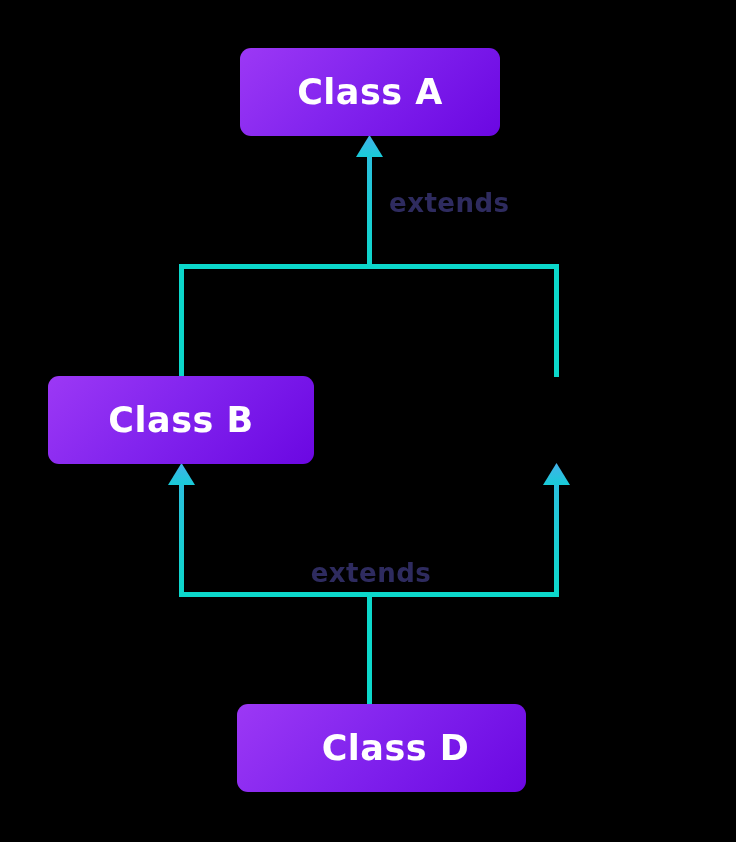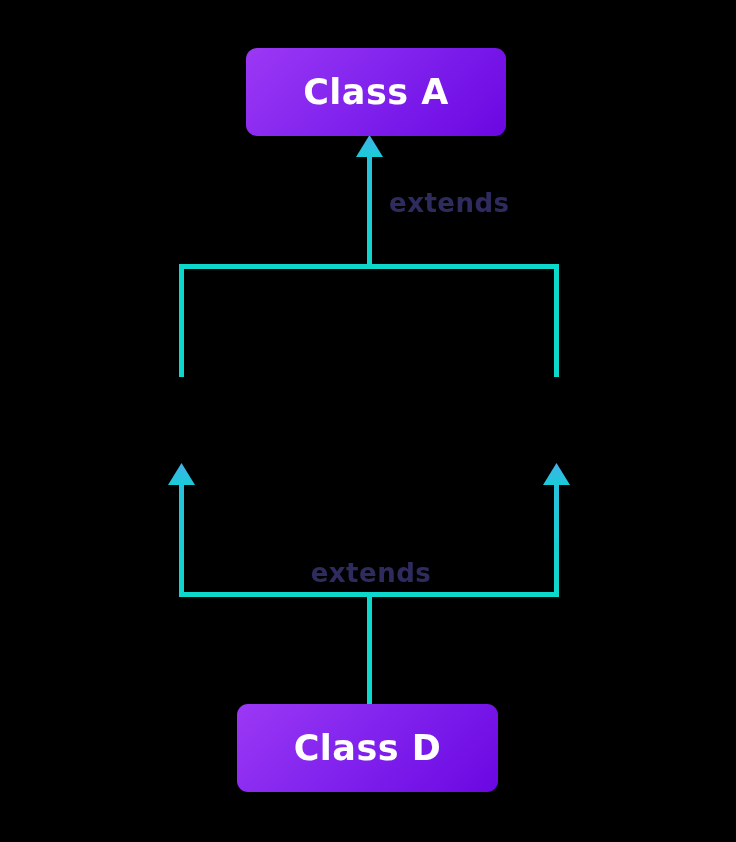--- a/index.html
+++ b/index.html
@@ -24,24 +24,24 @@
     color: #ffffff;
     display: flex;
     align-items: center;
     justify-content: center;
   }
   .node-label {
     font-size: 35px;
     font-weight: 700;
     letter-spacing: 0.5px;
   }
-  #node-a { left: 246px; top: 48px;  width: 260px; height: 88px; }
+  #node-a { left: 240px; top: 48px;  width: 260px; height: 88px; }
   #node-b { left: 48px;  top: 376px; width: 266px; height: 88px; }
   #node-c { left: 424px; top: 376px; width: 264px; height: 88px; }
-  #node-d { left: 237px; top: 704px; width: 261px; height: 88px; }
+  #node-d { left: 237px; top: 704px; width: 261px; height: 88px; padding-left: 28px; }
 
   
   .line {
     position: absolute;
     background: #0cd8cb;
   }
   #h-top           { left: 179px; top: 264px; width: 380px; height: 5px; }
   #v-top-left      { left: 179px; top: 264px; width: 5px;  height: 113px; }
   #v-top-right     { left: 554px; top: 264px; width: 5px;  height: 113px; }
   #h-bottom        { left: 179px; top: 592px; width: 380px; height: 5px; }
@@ -95,17 +95,20 @@
   <div class="line" id="v-bottom-center"></div>
   <div class="arrow-shaft" id="arrow-b-shaft"></div>
   <div class="arrowhead" id="arrow-b-head"></div>
   <div class="arrow-shaft" id="arrow-c-shaft"></div>
   <div class="arrowhead" id="arrow-c-head"></div>
   <div class="edge-label" id="label-bottom">extends</div>
 
   <div class="node" id="node-a">
     <span class="node-label">Class A</span>
   </div>
+  <div class="node" id="node-b">
+    <span class="node-label">Class B</span>
+  </div>
   <div class="node" id="node-d">
     <span class="node-label">Class D</span>
   </div>
 
 </div>
 
 </body></html>

